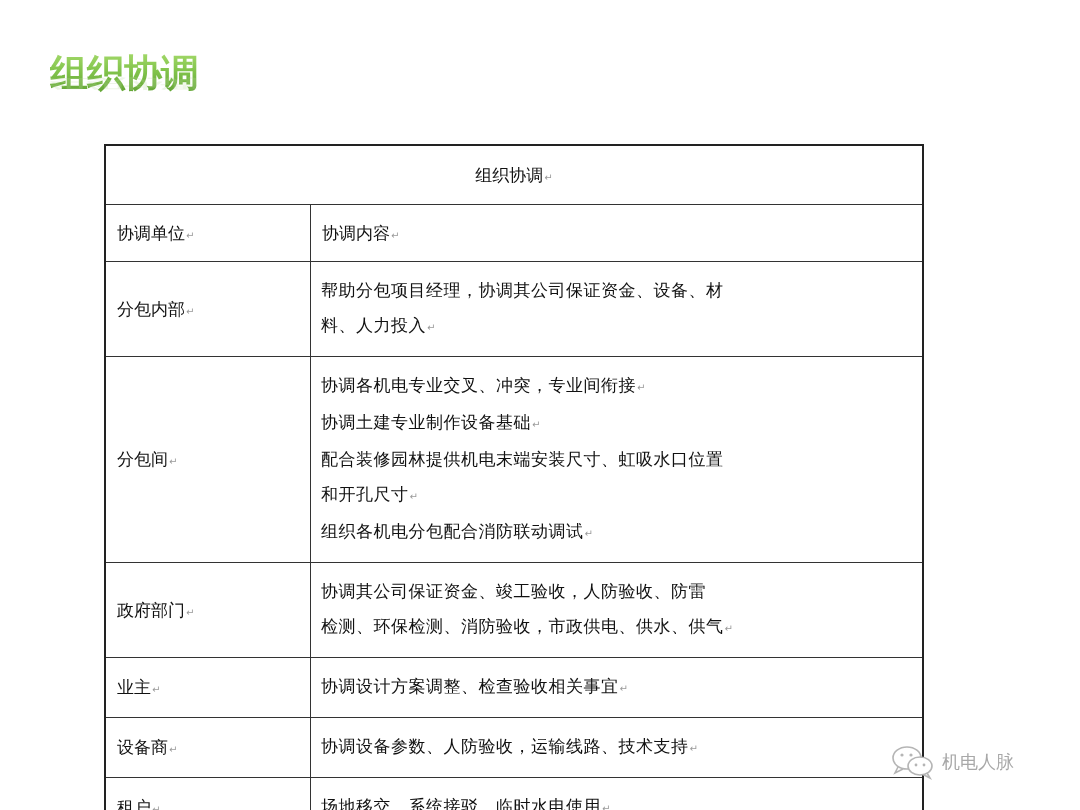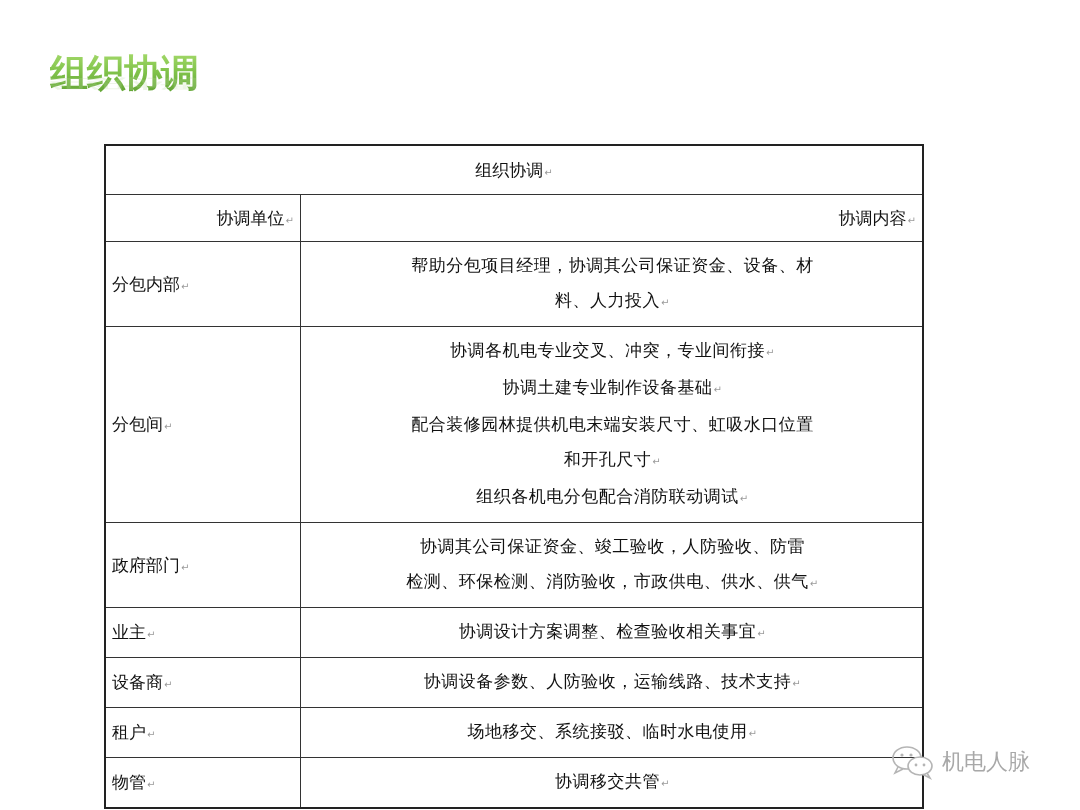--- a/index.html
+++ b/index.html
@@ -46,59 +46,58 @@
       left: 104px;
       top: 144px;
       width: 820px;
       border-collapse: collapse;
       font-size: 17px;
       color: #111111;
       border: 2px solid #222222;
     }
     table.coord-table td {
       border: 1.5px solid #333333;
-      padding: 6px;
+      padding: 11px;
       vertical-align: middle;
     }
     .mark {
       color: #9a9a9a;
       font-size: 10px;
       margin-left: 1px;
     }
     td.caption-cell {
       height: 36px;
       text-align: center;
     }
     td.unit-cell {
       width: 182px;
       text-align: left;
     }
     td.hdr {
       height: 34px;
-      text-align: right;
+      text-align: left;
     }
     td.content-cell {
       padding-left: 10px !important;
       padding-right: 8px !important;
     }
     .line {
       line-height: 35px;
       white-space: nowrap;
       letter-spacing: 0.5px;
-      text-align: center;
     }
     .watermark {
       position: absolute;
       left: 890px;
       top: 742px;
       height: 40px;
       display: flex;
       align-items: center;
       color: #a8a8a8;
-      font-size: 22px;
+      font-size: 18px;
       justify-content: space-between;
     }
     .wechat-icon {
       width: 46px;
       height: 36px;
       margin-right: 6px;
     }
   </style>
 </head>
 <body>

